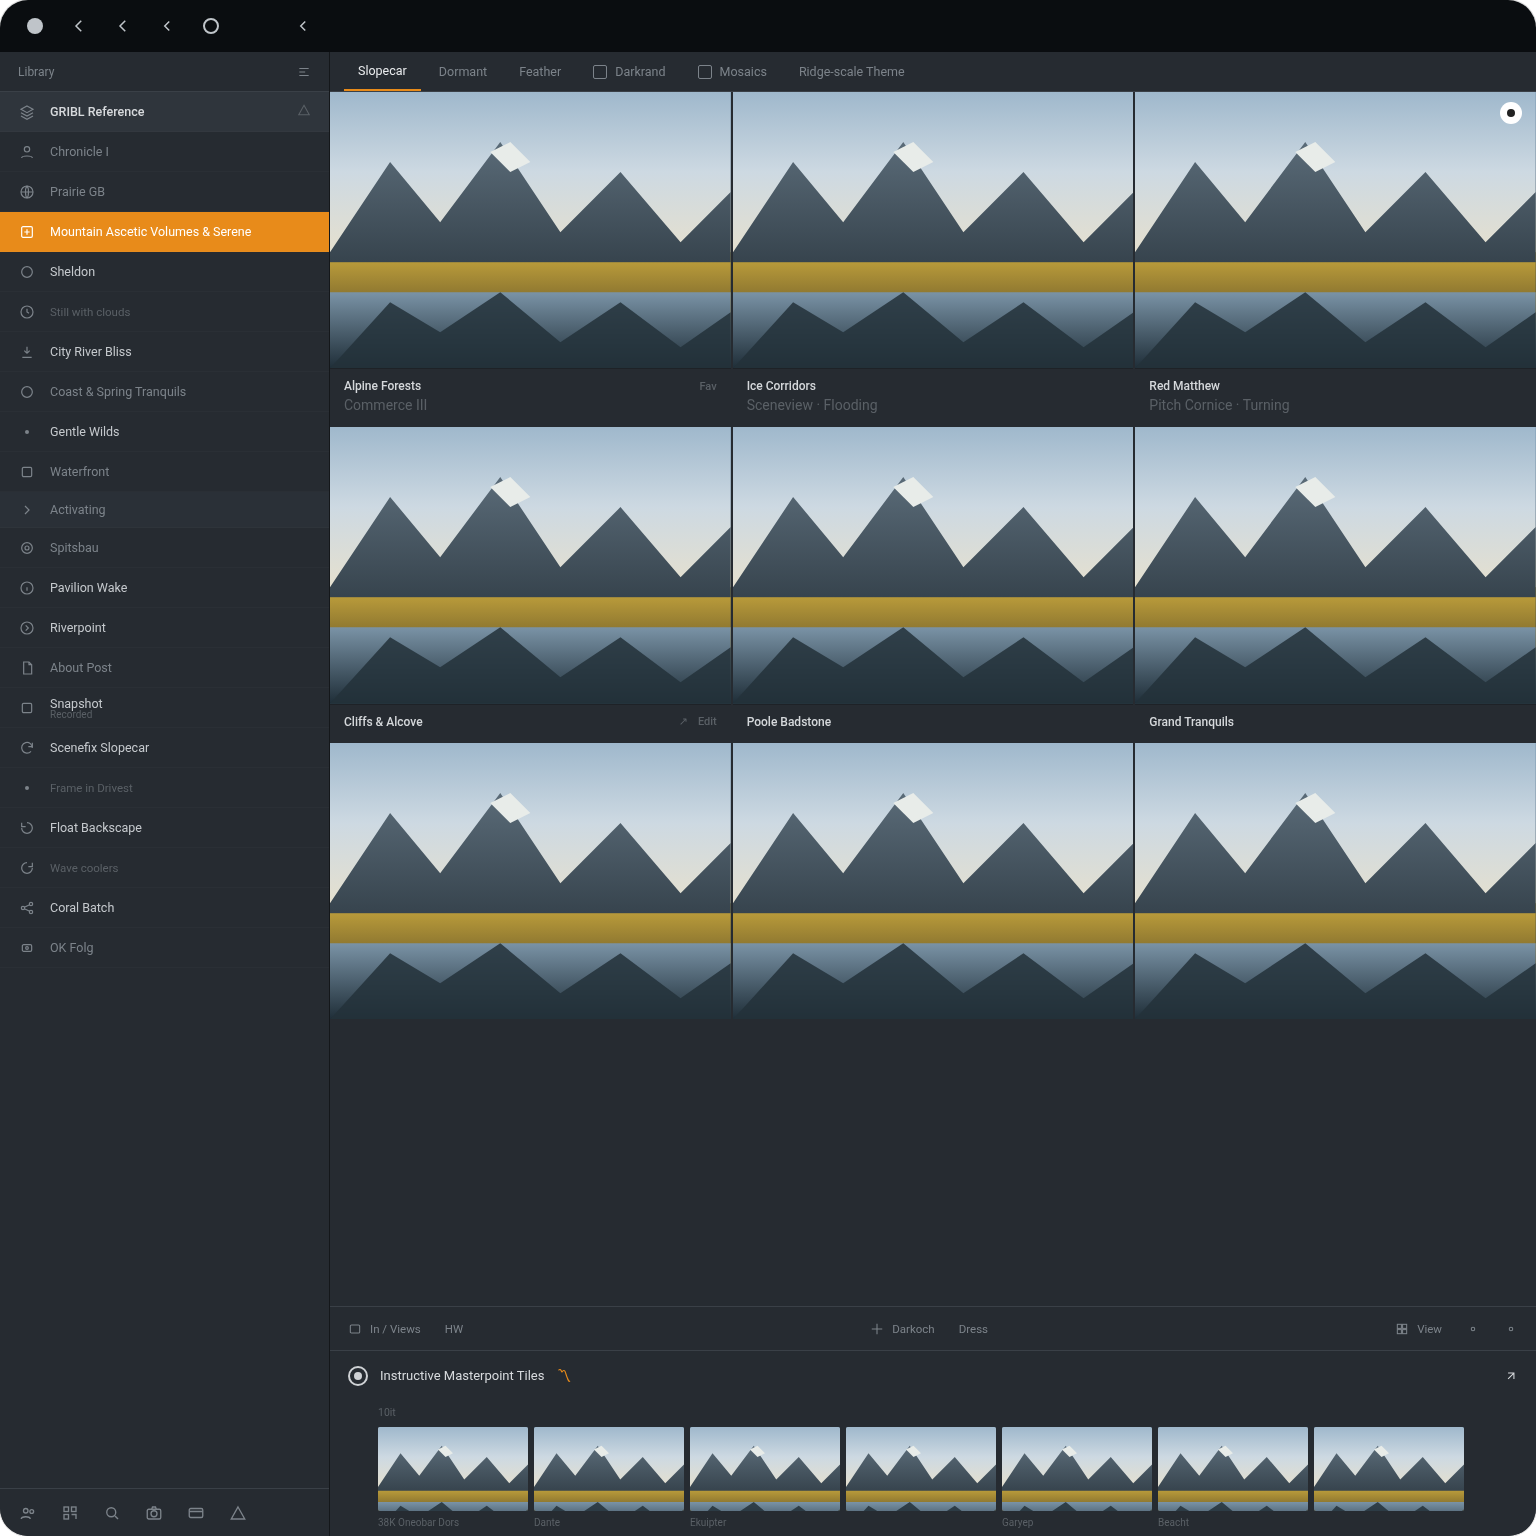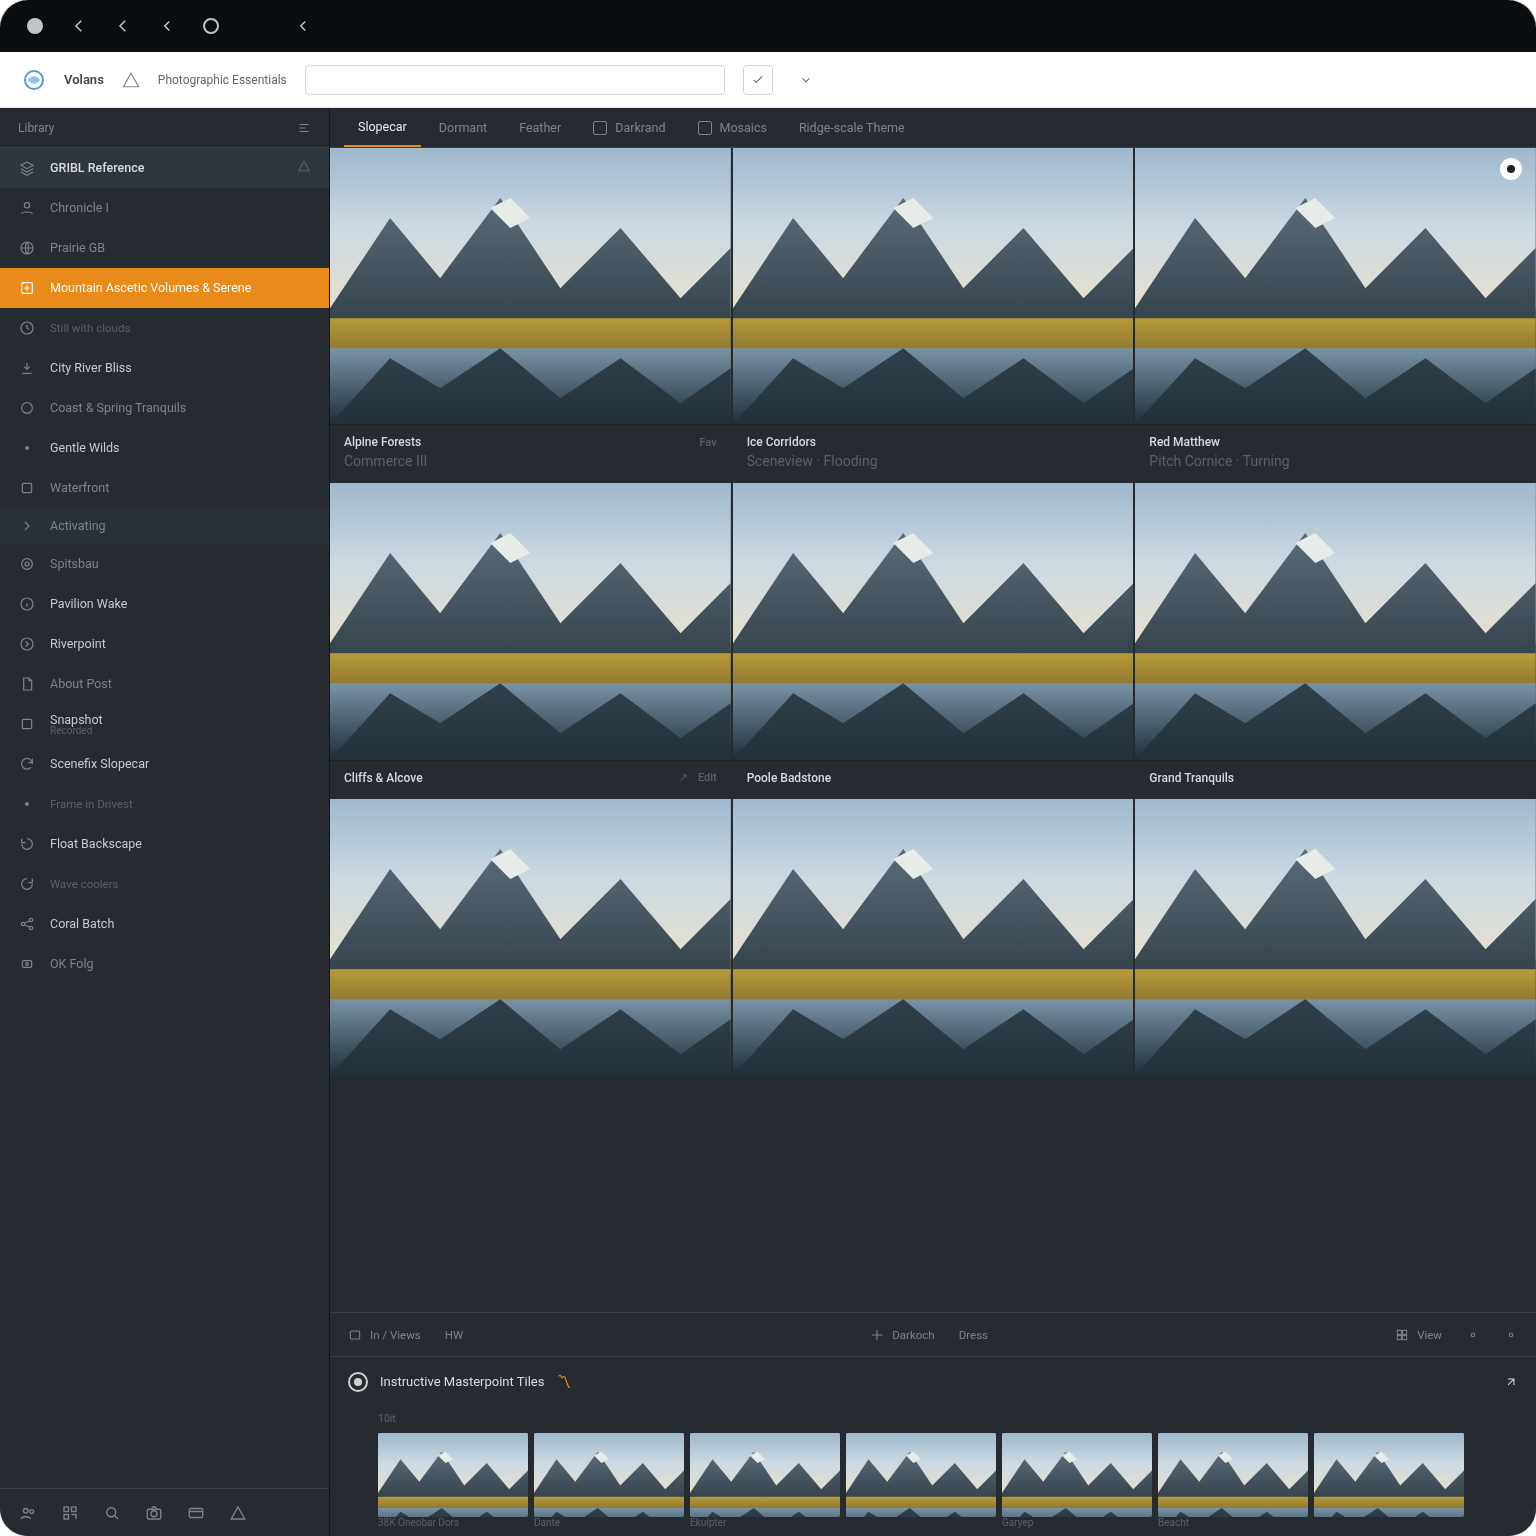--- a/index.html
+++ b/index.html
@@ -126,21 +126,21 @@
   }
   .panel-title .ring { width:20px; height:20px; border:2px solid #cfd2d5; border-radius:50%; position:relative; }
   .panel-title .ring::after { content:""; position:absolute; inset:4px; border-radius:50%; background:#cfd2d5; }
   .panel-title .spark { color:var(--accent); font-size:15px; }
   .panel-title .sp { flex:1; }
   .strip {
     padding:6px 18px 8px 48px;
   }
   .strip-h { font-size:10.5px; color:var(--text-faint); margin-bottom:8px; }
   .strip-row { display:flex; gap:6px; }
-  .strip-item { display:flex; flex-direction:column; width:150px; }
+  .strip-item { display:flex; flex-direction:column; gap:6px; width:150px; }
   .strip-item .th { height:84px; border-radius:2px; background:linear-gradient(180deg,#7a95ab 0%, #4a5e6f 40%, #8d7e42 70%, #334148 100%); position:relative; overflow:hidden; }
   .strip-item .lbl { font-size:10px; color:var(--text-faint); }
   
   .ic16 { width:14px; height:14px; fill:none; stroke:currentColor; stroke-width:1.8; }
 </style>
 </head>
 <body>
 
 <div class="window">
 
@@ -167,42 +167,20 @@
         <div class="tb-circle"></div>
       </div>
     <div style="width:26px"></div>
     <div class="tb-btn">
         <svg viewBox="0 0 24 24">
           <path d="M15 6l-6 6 6 6"></path>
         </svg>
       </div>
   </div>
 
-  <div class="toolbar">
-    <svg class="logo" viewBox="0 0 24 24">
-        <circle cx="12" cy="12" r="9" fill="none" stroke="#4a9fd8" stroke-width="2"></circle>
-        <path d="M6 12c3-5 9-5 12 0-3 5-9 5-12 0z" fill="#4a9fd8" opacity=".6"></path>
-      </svg>
-    <span class="brand">Volans</span>
-    <svg class="warn" viewBox="0 0 24 24">
-        <path d="M12 3l10 18H2L12 3z" fill="none" stroke="#888" stroke-width="1.6"></path>
-      </svg>
-    <span class="crumb">Photographic Essentials</span>
-    <input class="searchbox" placeholder="" style="">
-    <div class="sq-btn">
-        <svg class="ic16" viewBox="0 0 24 24">
-          <path d="M5 12l4 4 10-10"></path>
-        </svg>
-      </div>
-    <div class="sq-btn" style="border:none">
-        <svg class="ic16" viewBox="0 0 24 24">
-          <path d="M6 9l6 6 6-6"></path>
-        </svg>
-      </div>
-  </div>
 
   <div class="split">
 
     <div class="sidebar">
       <div class="sb-header">
         <span>Library</span>
         <svg class="ic16" viewBox="0 0 24 24">
             <path d="M4 6h16M4 12h10M4 18h16"></path>
           </svg>
       </div>
@@ -246,20 +224,31 @@
      </div>
           <div class="sb-item active">
        <span class="ico">
               <svg viewBox="0 0 24 24" fill="none" stroke="currentColor" stroke-width="1.8">
                 <rect x="4" y="4" width="16" height="16" rx="2"></rect>
                 <path d="M12 8v8M8 12h8"></path>
               </svg>
             </span>
        <div style="display:flex;flex-direction:column">
               <span>Mountain Ascetic Volumes &amp; Serene</span>
+            </div>
+
+     </div>
+          <div class="sb-item">
+       <span class="ico">
+              <svg viewBox="0 0 24 24" fill="none" stroke="currentColor" stroke-width="1.8">
+                <circle cx="12" cy="12" r="8"></circle>
+              </svg>
+            </span>
+       <div style="display:flex;flex-direction:column">
+              <span>Sheldon</span>
             </div>
 
      </div>
           <div class="sb-item faint">
        <span class="ico">
               <svg viewBox="0 0 24 24" fill="none" stroke="currentColor" stroke-width="1.8">
                 <circle cx="12" cy="12" r="9"></circle>
                 <path d="M12 7v5l3 2"></path>
               </svg>
             </span>

